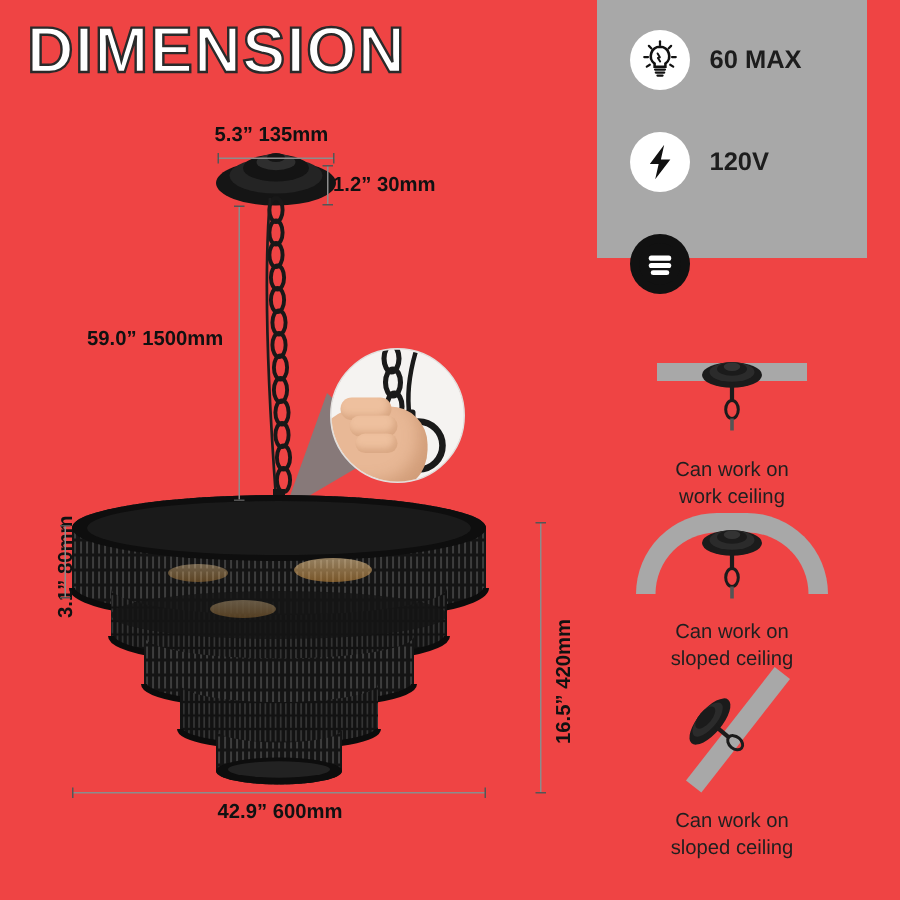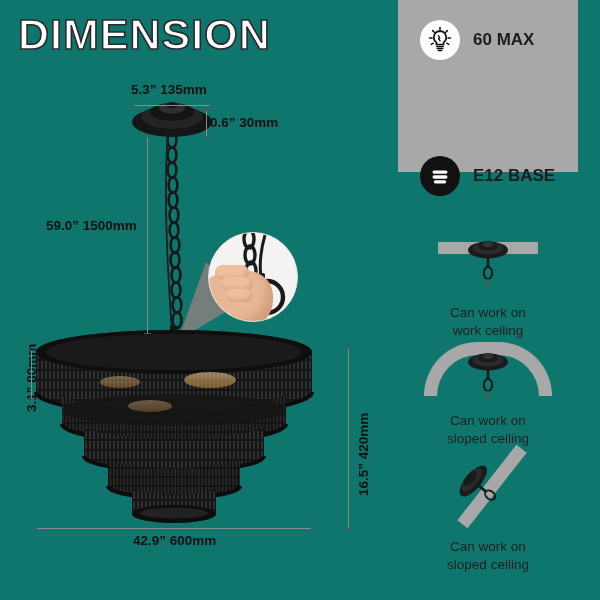--- a/index.html
+++ b/index.html
@@ -1,19 +1,19 @@
 <!DOCTYPE html>
 <html><head>
 <meta charset="utf-8">
 <style>
   html,body{margin:0;padding:0;background:#fff;}
   body{width:600px;height:600px;position:relative;overflow:hidden;
        font-family:"Liberation Sans","DejaVu Sans",sans-serif;}
 
-  .root{position:absolute;inset:0;background:#0f766e;}
+  .root{position:absolute;inset:0;background:#ef4444;}
 
   
   #title{
     position:absolute;left:18px;top:13px;
     font-size:43px;font-weight:700;letter-spacing:1px;
     color:#ffffff;
     -webkit-text-stroke:1.6px #2a2a2a;
     text-shadow:0 0 0 #fff;
     line-height:1;
   }
@@ -48,21 +48,21 @@
   
   .dimtxt{position:absolute;font-size:13.5px;font-weight:700;color:#111;white-space:nowrap;}
   .vert{transform:rotate(-90deg);transform-origin:0 0;}
 
   .line{position:absolute;background:#8c8c8c;}
   .hline{height:1px;}
   .vline{width:1px;}
   .tick-v{position:absolute;width:1px;height:7px;background:#555;}
   .tick-h{position:absolute;height:1px;width:7px;background:#555;}
 
-  #drawing{position:absolute;left:0;top:0;width:398px;height:560px;}
+  #drawing{position:absolute;left:12px;top:0;width:398px;height:560px;}
   #drawing svg{position:absolute;left:0;top:0;}
 
   
   #callout{position:absolute;left:196px;top:232px;width:104px;height:104px;}
   #callout .circ{
     position:absolute;left:12px;top:0;width:88px;height:88px;border-radius:50%;
     overflow:hidden;background:#f3f1ef;border:1px solid #e2e0de;
   }
   .hand{
     position:absolute;left:-14px;top:38px;width:78px;height:58px;
@@ -98,31 +98,38 @@
           <g stroke="#111" stroke-width="1.5" stroke-linecap="round">
             <line x1="10.7" y1="20.4" x2="17.3" y2="20.4"></line>
             <line x1="11.2" y1="22.4" x2="16.8" y2="22.4"></line>
             <line x1="12.3" y1="24.4" x2="15.7" y2="24.4"></line>
           </g>
         </svg>
       </div>
       <div class="spec-label">60 MAX</div>
     </div>
 
+    <div class="spec-row" style="top:88px">
+      <div class="spec-badge">
+        <svg width="26" height="26" viewBox="0 0 26 26">
+          <path d="M15.8 1.5 L6.2 14.4 H12.1 L9.8 24.5 L19.9 11.3 H13.6 Z" fill="#111"></path>
+        </svg>
+      </div>
+      <div class="spec-label">120V</div>
+    </div>
 
     <div class="spec-row" style="top:156px">
       <div class="spec-badge" style="background:#111">
         <svg width="28" height="28" viewBox="0 0 28 28">
           <circle cx="14" cy="14" r="14" fill="#111"></circle>
           <rect x="6.5" y="8.4" width="15" height="3.4" rx="1.7" fill="#fff"></rect>
           <rect x="6.5" y="13.3" width="15" height="3.4" rx="1.7" fill="#fff"></rect>
           <rect x="7.8" y="18.2" width="12.4" height="3.2" rx="1.6" fill="#fff"></rect>
         </svg>
       </div>
-      <div class="spec-label">E12 BASE</div>
     </div>
   </div>
 
   <div class="ceil-item" style="top:228px">
     <div class="ceil-art">
       <div class="band-flat"></div>
       <div class="canopy" style="left:68px;top:10px">
         <svg width="44" height="52" viewBox="0 0 44 52">
           <ellipse cx="22" cy="12" rx="20" ry="8.5" fill="#1b1b1b"></ellipse>
           <ellipse cx="22" cy="10" rx="15" ry="6.5" fill="#2b2b2b"></ellipse>
@@ -283,21 +290,21 @@
           <div class="finger" style="left:30px;top:18px;width:28px;height:13px;"></div>
         </div>
       </div>
     </div>
 
     <div class="dimtxt" style="left:131px;top:82px">5.3”  135mm</div>
     <div class="line hline" style="left:133px;top:105px;width:78px"></div>
     <div class="tick-v" style="left:133px;top:102px"></div>
     <div class="tick-v" style="left:210px;top:102px"></div>
 
-    <div class="dimtxt" style="left:210px;top:115px">0.6”  30mm</div>
+    <div class="dimtxt" style="left:210px;top:115px">1.2”  30mm</div>
     <div class="line vline" style="left:206px;top:110px;height:26px"></div>
     <div class="tick-h" style="left:203px;top:110px"></div>
     <div class="tick-h" style="left:203px;top:136px"></div>
 
     <div class="dimtxt" style="left:46px;top:218px">59.0”  1500mm</div>
     <div class="line vline" style="left:147px;top:137px;height:196px"></div>
     <div class="tick-h" style="left:144px;top:137px"></div>
     <div class="tick-h" style="left:144px;top:333px"></div>
 
     <div class="dimtxt vert" style="left:24px;top:412px">3.1”  80mm</div>

